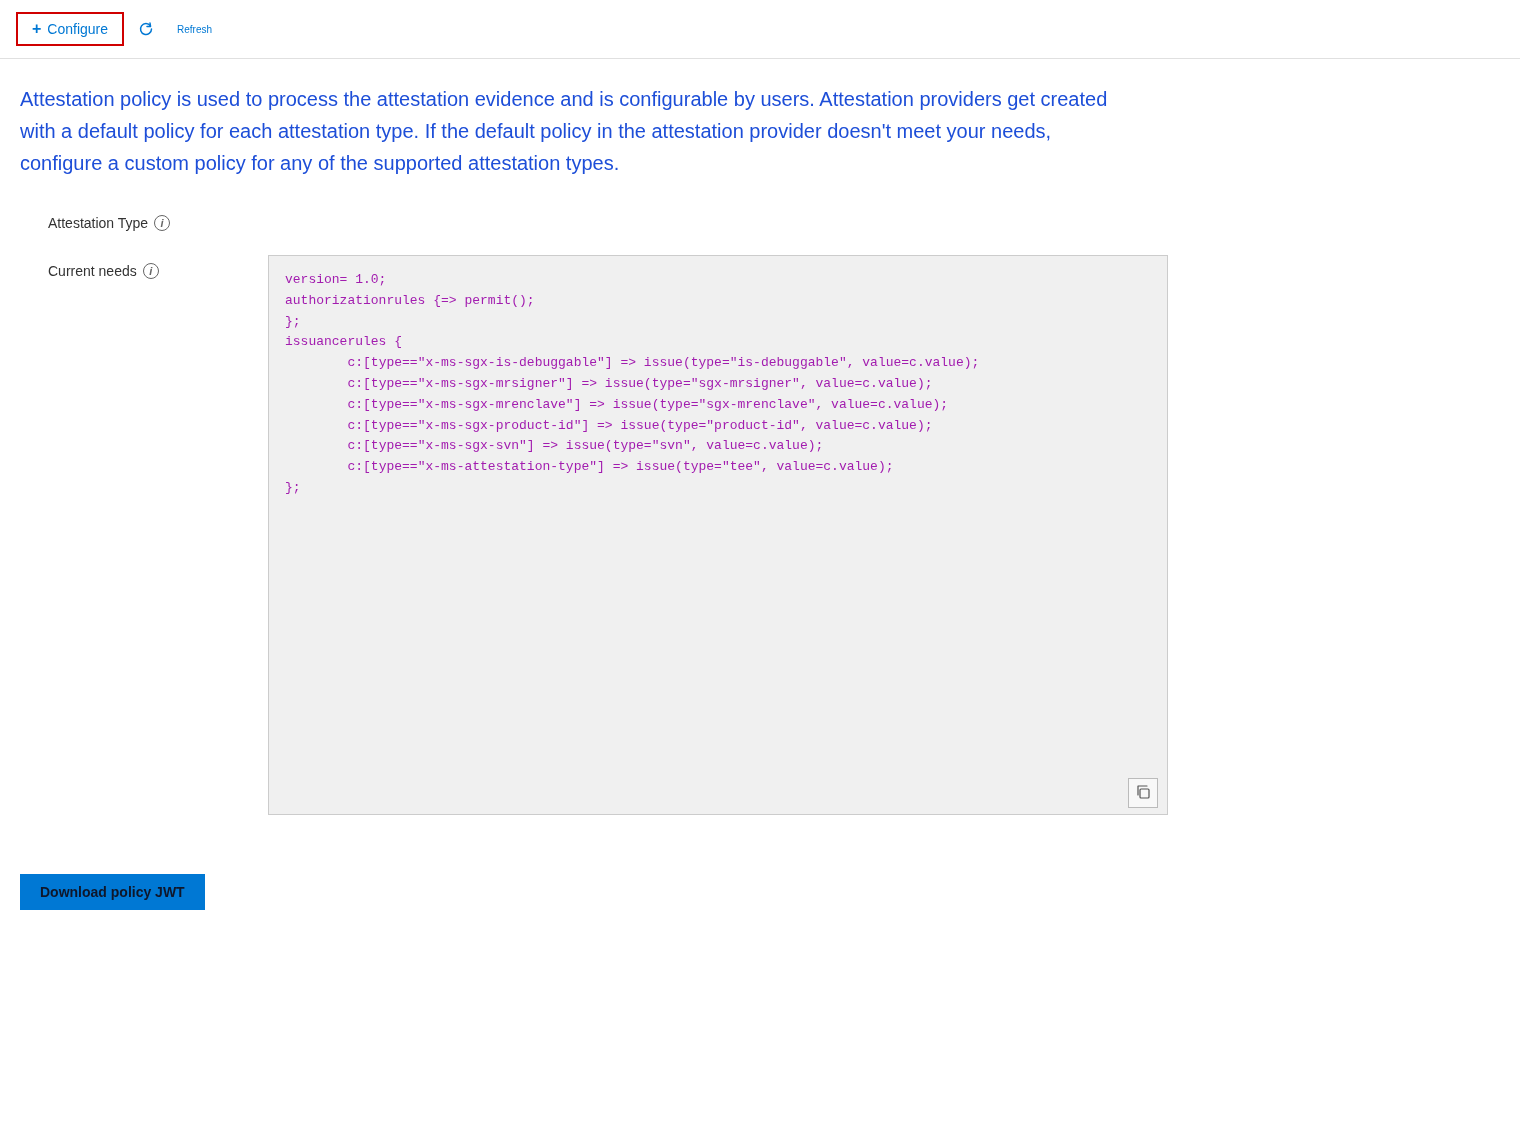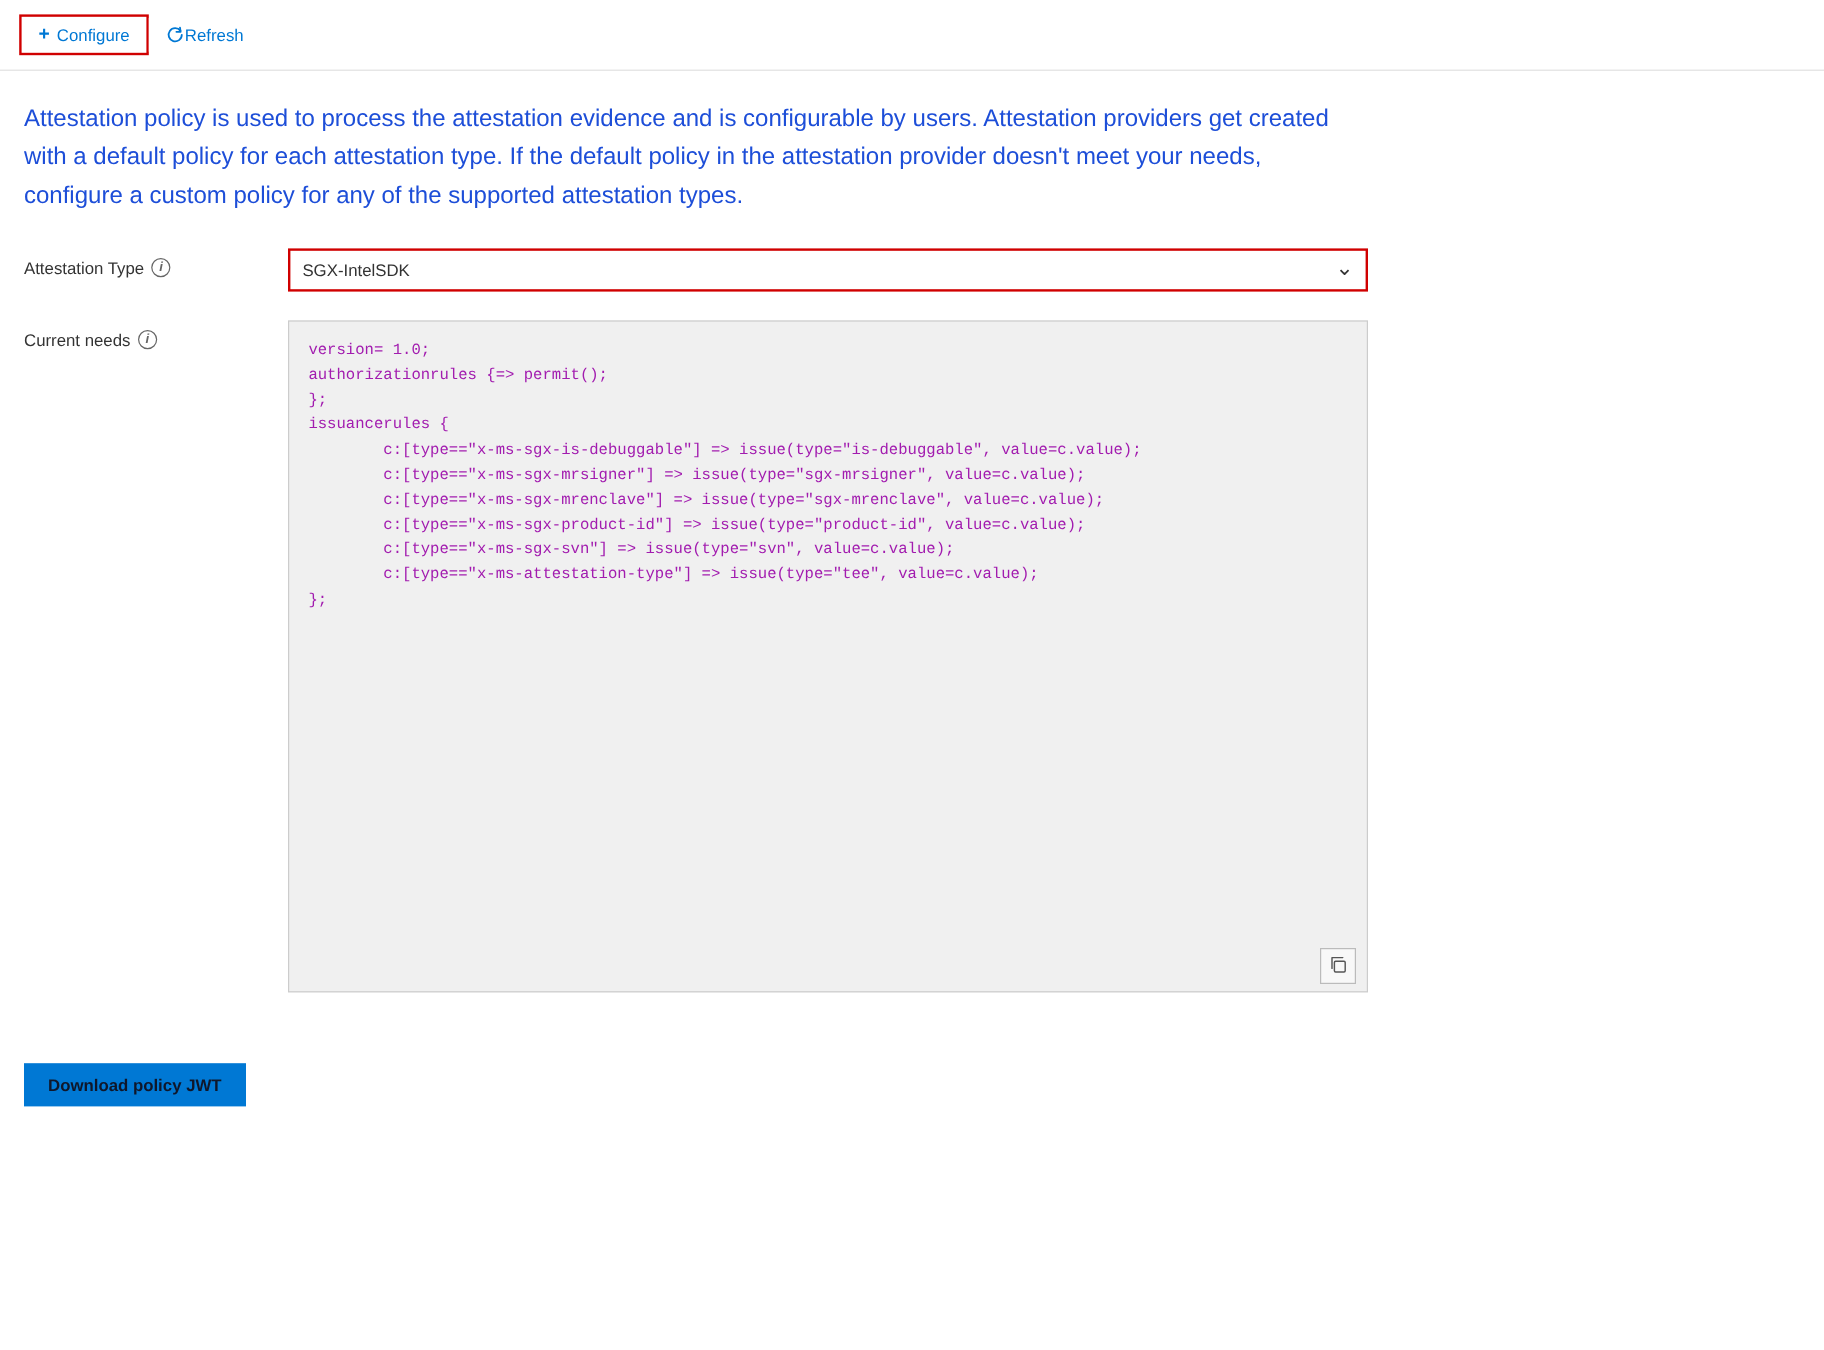--- a/index.html
+++ b/index.html
@@ -41,26 +41,26 @@
 
     .configure-btn .plus-icon {
       color: #0078d4;
       font-size: 16px;
       font-weight: bold;
     }
 
     .refresh-btn {
       display: flex;
       align-items: center;
-      gap: 0;
+      gap: 23px;
       padding: 6px 14px;
       border: none;
       background: #fff;
       color: #0078d4;
-      font-size: 14px;
+      font-size: 10px;
       font-weight: 400;
       cursor: pointer;
       font-family: inherit;
     }
 
     .refresh-icon {
       display: inline-block;
       width: 16px;
       height: 16px;
       color: #0078d4;
@@ -75,20 +75,21 @@
       color: #1d4ed8;
       line-height: 1.6;
       max-width: 1100px;
       margin-bottom: 28px;
     }
 
     .form-section {
       display: flex;
       flex-direction: column;
       gap: 24px;
+      margin-left: 28px;
     }
 
     .form-row {
       display: flex;
       align-items: flex-start;
       gap: 20px;
     }
 
     .form-label {
       display: flex;
@@ -222,30 +223,20 @@
 <div class="content">
 
   <p class="description">Attestation policy is used to process the attestation evidence and is configurable by users. Attestation providers get created with a default policy for each attestation type. If the default policy in the attestation provider doesn't meet your needs, configure a custom policy for any of the supported attestation types.</p>
 
   <div class="form-section">
 
     <div class="form-row">
       <div class="form-label">
         <span>Attestation Type</span>
         <span class="info-icon">i</span>
-      </div>
-      <div class="form-control-wrapper">
-        <div class="select-wrapper">
-          <select class="attestation-select">
-            <option value="SGX-IntelSDK" selected="">SGX-IntelSDK</option>
-            <option value="SGX-ECDSA">SGX-ECDSA</option>
-            <option value="TPM">TPM</option>
-            <option value="OpenEnclave">OpenEnclave</option>
-          </select>
-        </div>
       </div>
     </div>
 
     <div class="form-row">
       <div class="form-label">
         <span>Current needs</span>
         <span class="info-icon">i</span>
       </div>
       <div class="form-control-wrapper">
         <div class="policy-container">

